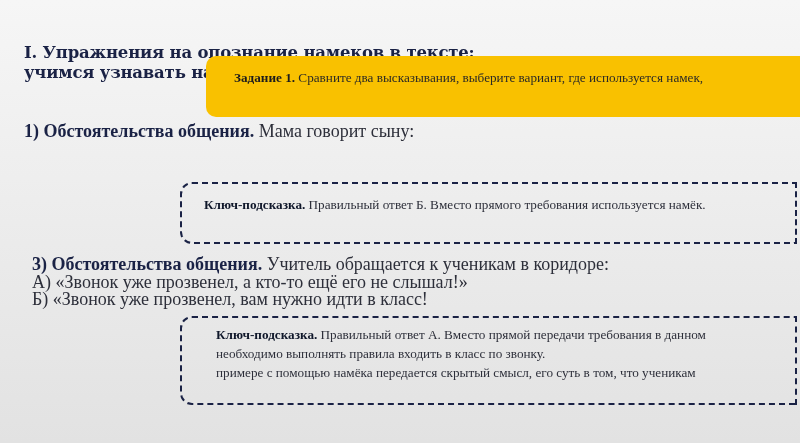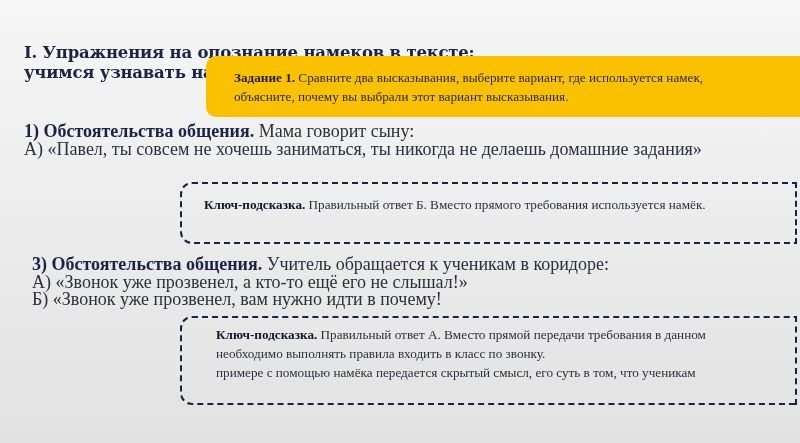--- a/index.html
+++ b/index.html
@@ -48,37 +48,35 @@
 <body>
 
 <div class="title">
   <span class="line">I. Упражнения на опознание намеков в тексте:</span>
   <span class="line">учимся узнавать намек</span>
 </div>
 
 <div class="task-box"></div>
 <div class="task-text">
   <span class="line"><b>Задание 1.</b><span> Сравните два высказывания, выберите вариант, где используется намек,</span></span>
-  <span class="line">объясните, почему вы выбрали этот вариант высказывания.</span>
 </div>
 
 <div class="section sec1">
   <span class="line"><b><span>1)</span> <span>Обстоятельства общения.</span></b><span> Мама говорит сыну:</span></span>
-  <span class="line">А) «Павел, ты совсем не хочешь заниматься, ты никогда не делаешь домашние задания»</span>
 </div>
 
 <div class="key-box key1"></div>
 <div class="key-text kt1">
   <span class="line"><b>Ключ-подсказка.</b><span> Правильный ответ Б. Вместо прямого требования используется намёк.</span></span>
 </div>
 
 <div class="section sec2">
   <span class="line"><b><span>3)</span> <span>Обстоятельства общения.</span></b><span> Учитель обращается к ученикам в коридоре:</span></span>
   <span class="line">А) «Звонок уже прозвенел, а кто-то ещё его не слышал!»</span>
-  <span class="line">Б) «Звонок уже прозвенел, вам нужно идти в почему!</span>
+  <span class="line">Б) «Звонок уже прозвенел, вам нужно идти в класс!</span>
 </div>
 
 <div class="key-box key2"></div>
 <div class="key-text kt2">
   <span class="line"><b>Ключ-подсказка.</b><span> Правильный ответ А. Вместо прямой передачи требования в данном</span></span>
   <span class="line">необходимо выполнять правила входить в класс по звонку.</span>
   <span class="line">примере с помощью намёка передается скрытый смысл, его суть в том, что ученикам</span>
 </div>
 
 </body></html>

